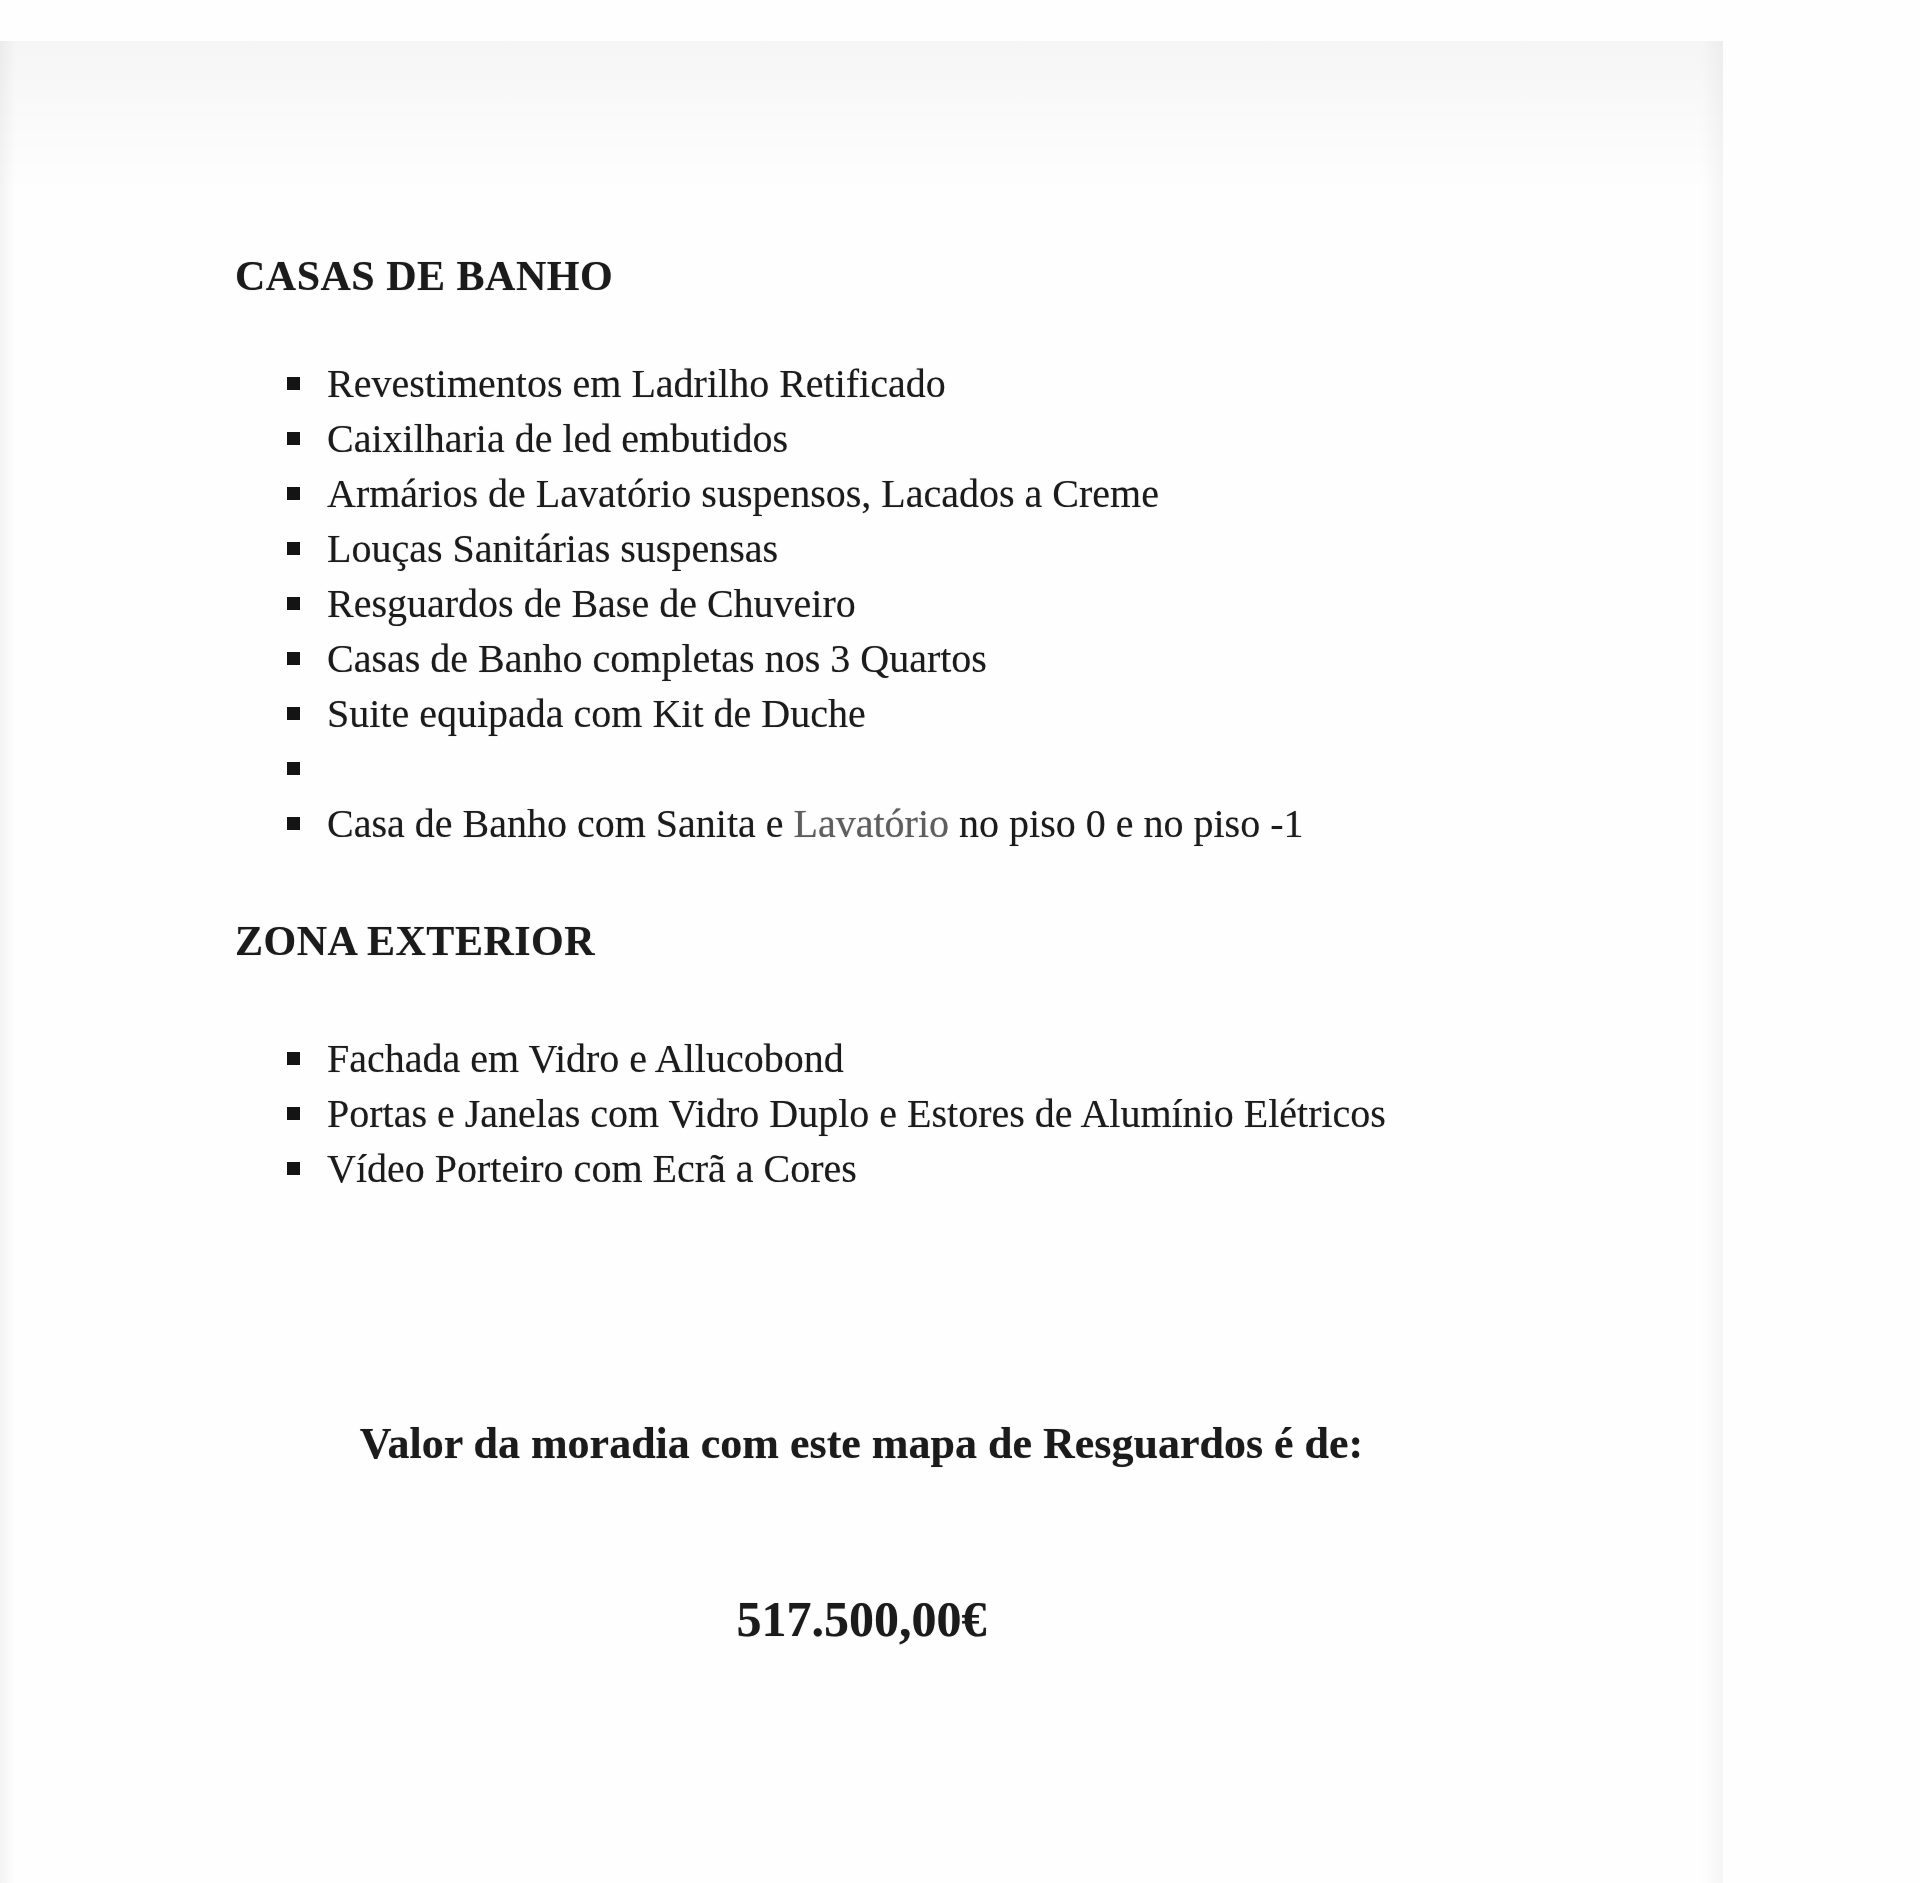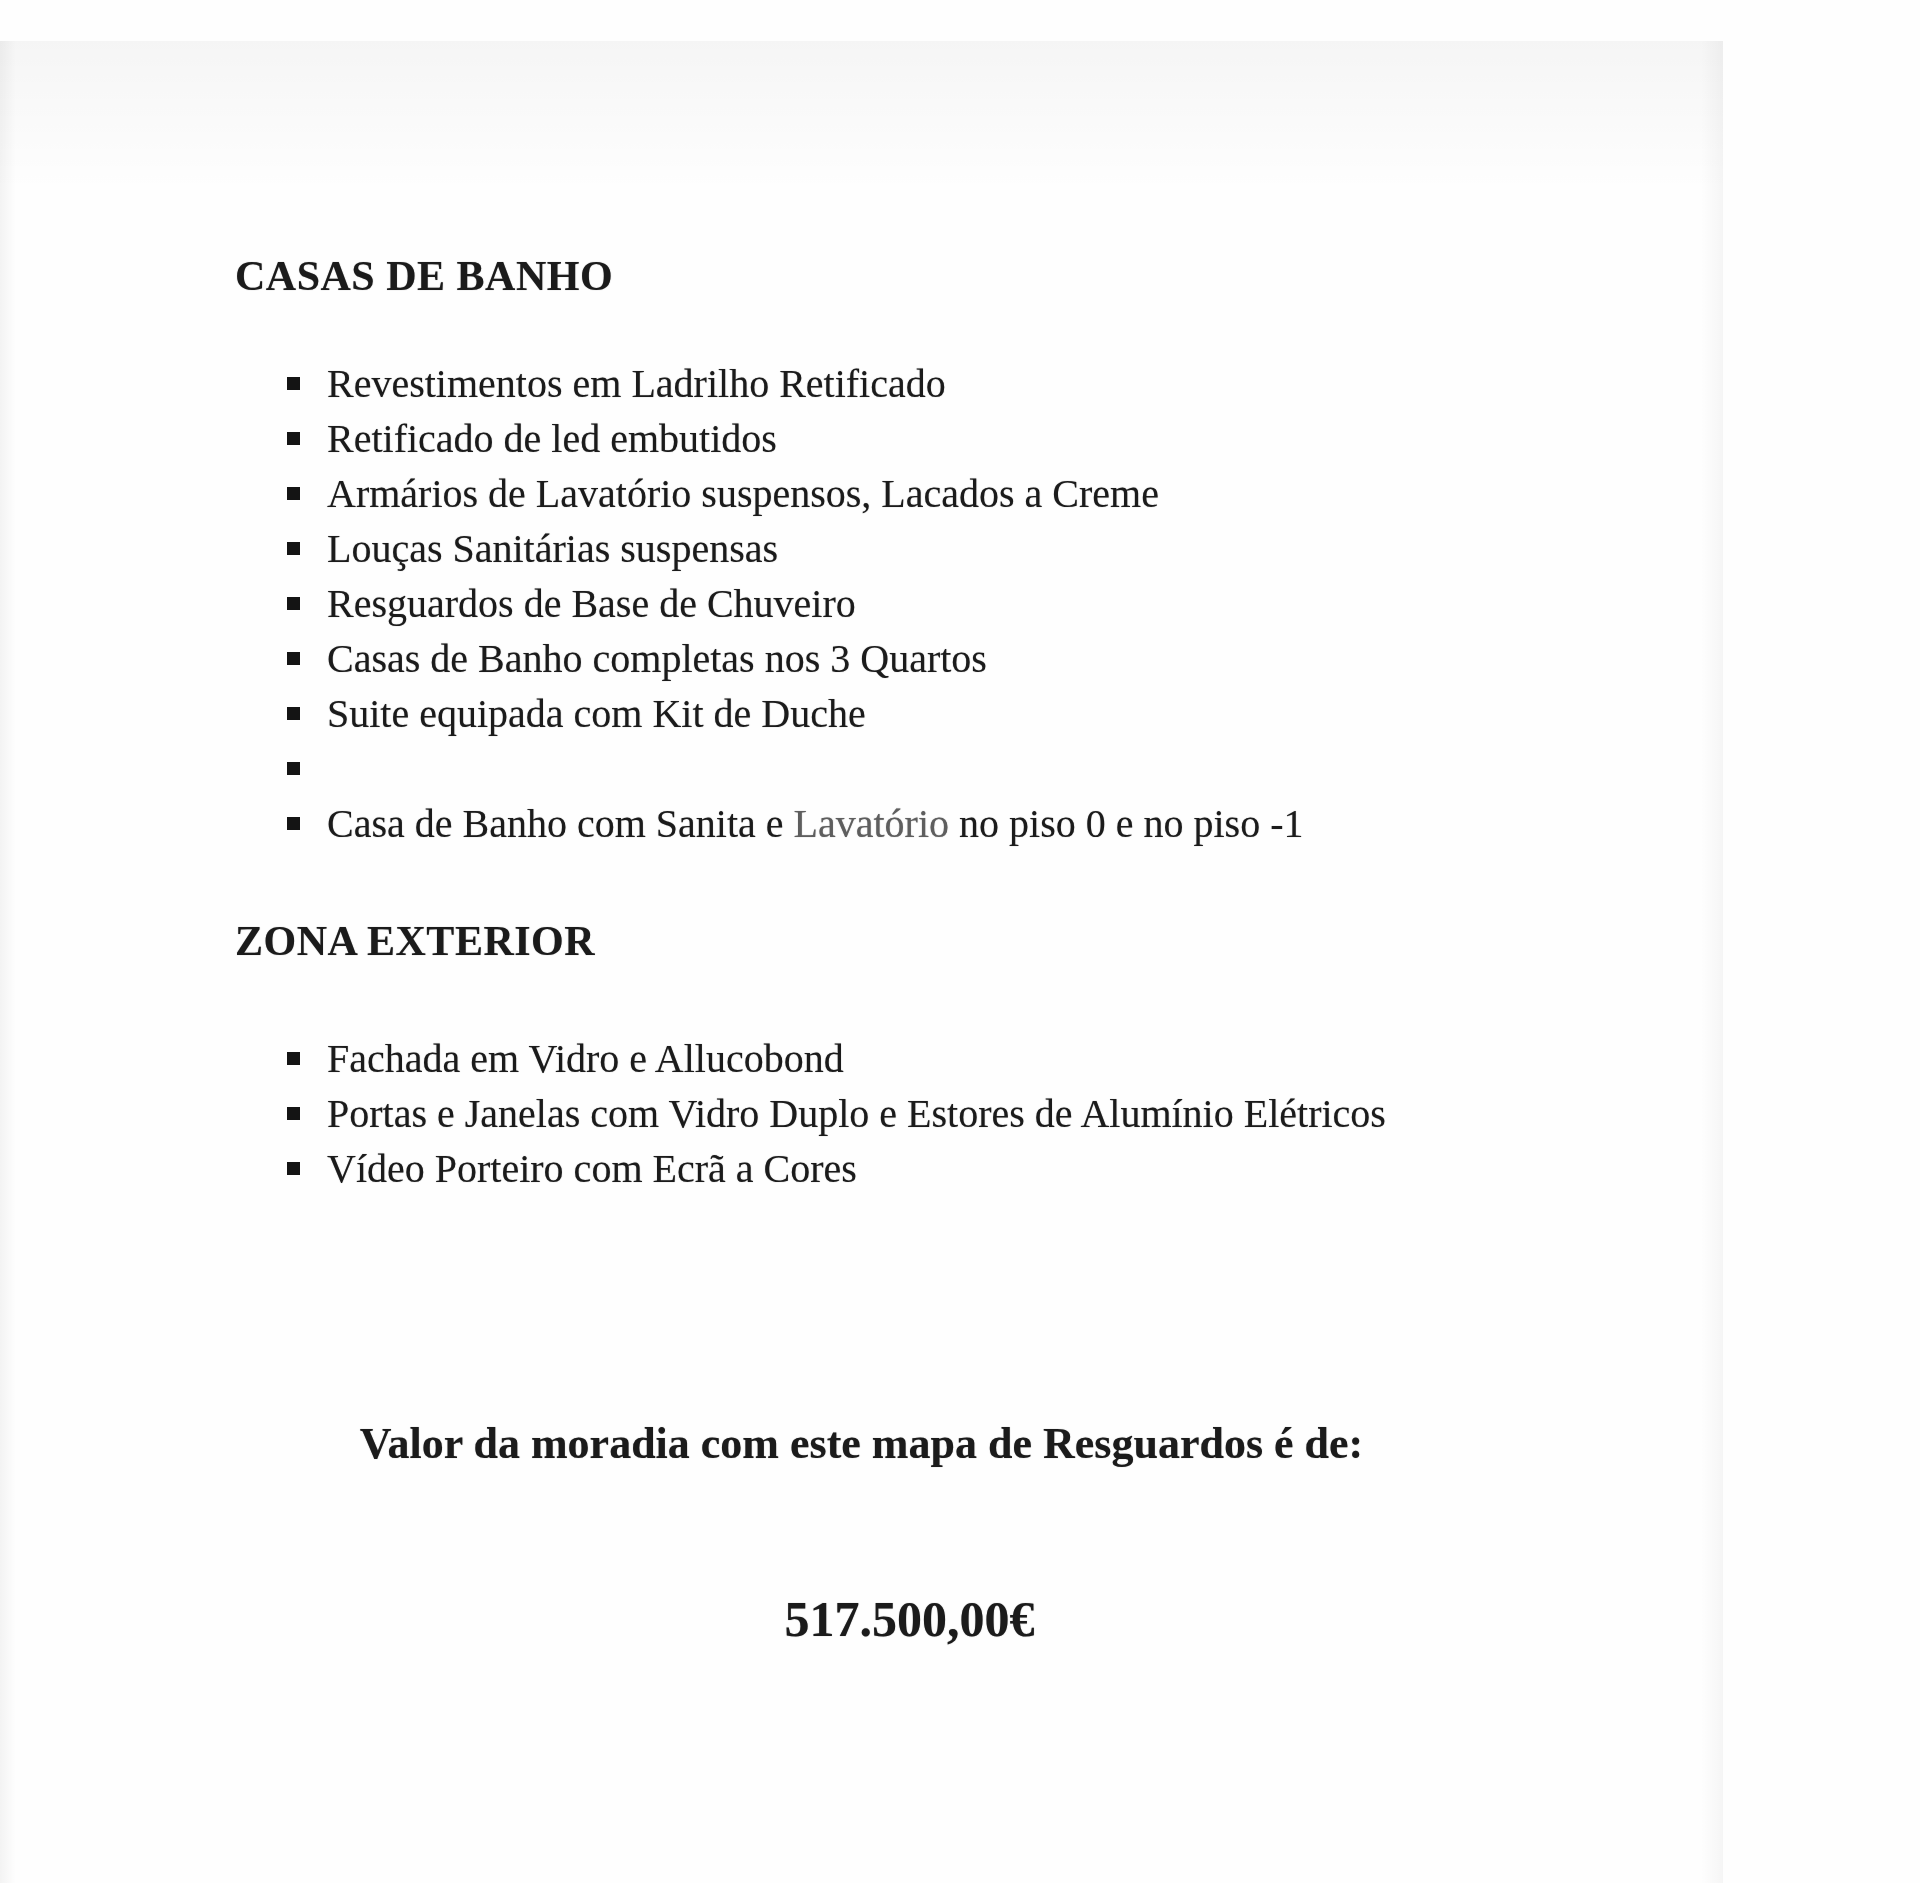--- a/index.html
+++ b/index.html
@@ -83,38 +83,37 @@
   .price-value {
     position: absolute;
     top: 1548px;
     left: 0;
     width: 100%;
     text-align: center;
     font-size: 50px;
     line-height: 60px;
     font-weight: bold;
     white-space: nowrap;
-    padding-left: 48px;
   }
 </style>
 </head>
 <body>
 
 <div class="page">
 
   <div id="heading-banho" class="section-heading scan-text">CASAS DE BANHO</div>
 
   <ul id="list-banho" class="feature-list">
     <li>
       <span class="bullet"></span>
       <span class="scan-text">Revestimentos em Ladrilho Retificado</span>
     </li>
     <li>
       <span class="bullet"></span>
-      <span class="scan-text">Retificado de led embutidos</span>
+      <span class="scan-text">Caixilharia de led embutidos</span>
     </li>
     <li>
       <span class="bullet"></span>
       <span class="scan-text">Armários de Lavatório suspensos, Lacados a Creme</span>
     </li>
     <li>
       <span class="bullet"></span>
       <span class="scan-text">Louças Sanitárias suspensas</span>
     </li>
     <li>

